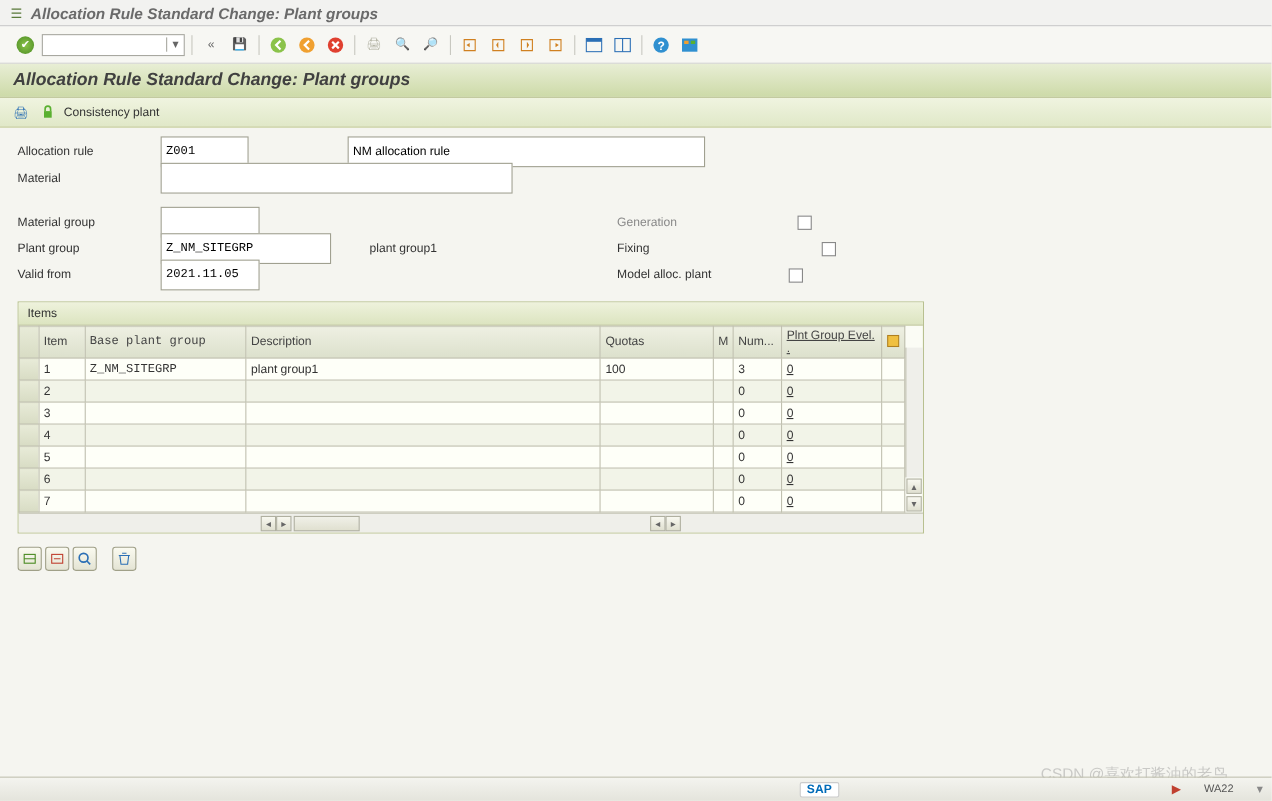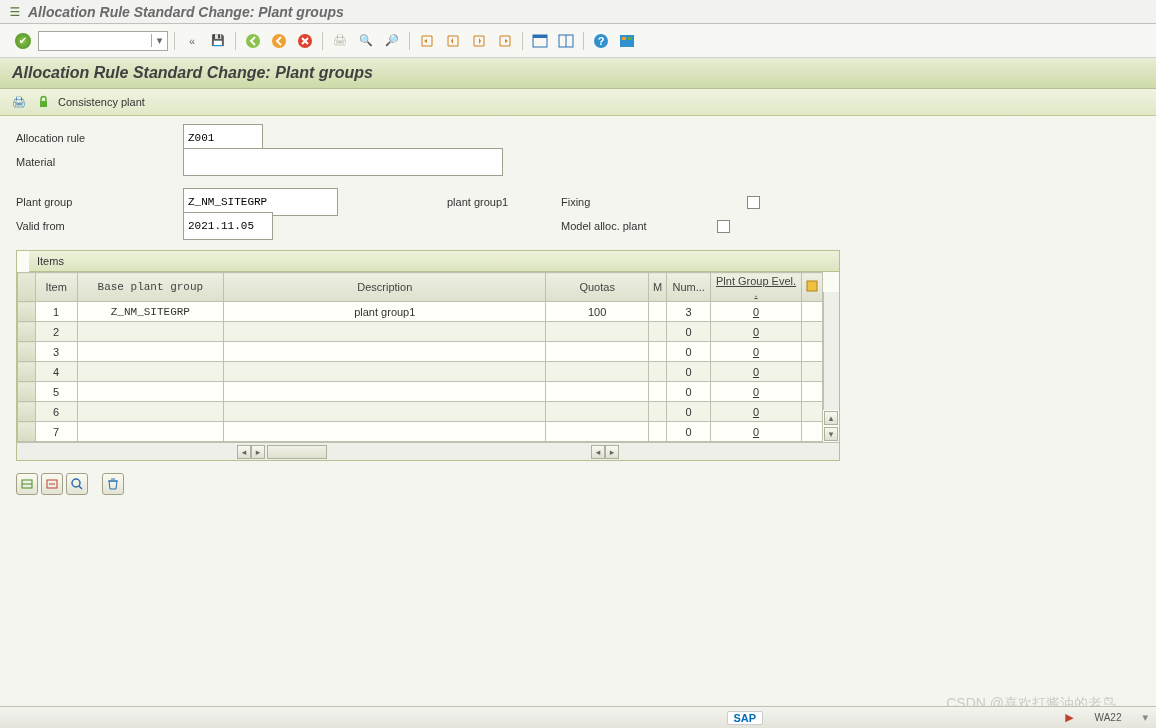--- a/index.html
+++ b/index.html
@@ -13,30 +13,30 @@
   .toolbar { display:flex; align-items:center; height:34px; padding:0 12px; gap:4px; border-bottom:1px solid #d0d0d0; background:#f7f7f3; }
   .tb-icon { width:22px; height:22px; display:flex; align-items:center; justify-content:center; border-radius:2px; cursor:pointer; }
   .tb-sep { width:1px; height:18px; background:#c8c8c0; margin:0 2px; }
   .green-check { background:radial-gradient(circle,#8bc34a 0%,#4a8b22 100%); border-radius:50%; width:16px; height:16px; display:flex; align-items:center; justify-content:center; color:#fff; font-size:10px; }
   .combo { width:130px; height:20px; border:1px solid #a8a8a0; background:#fff; display:flex; align-items:center; }
   .combo .dd { margin-left:auto; width:16px; text-align:center; border-left:1px solid #a8a8a0; color:#666; }
   .header-title { background:linear-gradient(to bottom,#e8eed5,#cddaa8); padding:6px 12px; font-weight:bold; font-style:italic; color:#404040; font-size:16px; border-bottom:1px solid #b8c090; }
   .subtoolbar { background:linear-gradient(to bottom,#f0f4e0,#e0e8c8); padding:5px 10px; border-bottom:1px solid #c0c890; display:flex; align-items:center; gap:6px; }
   .subtoolbar .si { width:18px; height:16px; display:flex; align-items:center; justify-content:center; }
   .content { padding:10px 16px; }
-  .form-row { display:flex; align-items:center; height:24px;gap:37px; }
+  .form-row { display:flex; align-items:center; height:24px; }
   .form-label { width:130px; color:#333; }
   .form-input { height:28px; border:1px solid #a0a090; background:#fff; font-family:'Courier New',monospace; font-size:11px; padding:0 4px; }
   .form-gap { height:16px; }
   .form-col2 { position:absolute; left:545px; display:flex; align-items:center; gap:110px; }
   .cb { width:13px; height:13px; border:1px solid #888; background:#fff; }
   .cb-label { color:#888; }
   .items-box { margin-top:12px; border:1px solid #b8c090; background:#fbfcf5; }
-  .items-title { background:linear-gradient(to bottom,#eef2dc,#dce4c0); padding:4px 8px; border-bottom:1px solid #b8c090;margin-left:12px; }
-  .grid { display:table; width:818px; border-collapse:collapse;text-align:center; }
+  .items-title { background:linear-gradient(to bottom,#eef2dc,#dce4c0); padding:4px 8px; border-bottom:1px solid #b8c090; }
+  .grid { display:table; width:818px; border-collapse:collapse; }
   .grid-row { display:table-row; }
   .grid-cell { display:table-cell; border:1px solid #c0c0b0; padding:2px 4px; height:20px; vertical-align:middle; }
   .grid-head .grid-cell { background:linear-gradient(to bottom,#eef0e2,#dce0cc); font-weight:normal; color:#444; }
   .grid-row.odd .grid-cell { background:#fefff8; }
   .grid-row.even .grid-cell { background:#f2f4e8; }
   .grid-rowhead { background:linear-gradient(to bottom,#e8ebd8,#d8dcc4)!important; text-align:center; width:18px; }
   .col-item{width:42px;} .col-bpg{width:148px; font-family:'Courier New',monospace;} .col-desc{width:328px;} .col-quotas{width:104px;} .col-m{width:16px;} .col-num{width:44px;} .col-pge{width:92px;text-decoration:underline;} .col-end{width:18px;}
   .grid-wrap { display:flex; }
   .grid-hsb { display:flex; align-items:center; background:#efefea; height:18px; border-top:1px solid #c0c0b0; padding:0 220px; }
   .sb-btn { width:14px; height:14px; border:1px solid #b0b0a0; background:linear-gradient(to bottom,#f8f8f0,#e0e0d0); display:flex; align-items:center; justify-content:center; font-size:9px; color:#666; }
@@ -156,26 +156,35 @@
       </svg>
     </div>
   <span>Consistency plant</span>
 </div>
 
 <div class="content" style="position:relative">
   <div class="form-row">
     <div class="form-label">Allocation rule</div>
     <input class="form-input" style="width: 80px;" value="Z001">
     <div style="width:90px"></div>
+    <input class="form-input" style="width: 325px; font-family: Arial;" value="NM allocation rule">
   </div>
   <div class="form-row">
     <div class="form-label">Material</div>
     <input class="form-input" style="width: 320px;" value="">
   </div>
   <div class="form-gap"></div>
+  <div class="form-row" style="position:relative">
+    <div class="form-label">Material group</div>
+    <input class="form-input" style="width: 90px;" value="">
+    <div class="form-col2">
+        <span class="cb-label">Generation</span>
+        <div class="cb"></div>
+      </div>
+  </div>
   <div class="form-row" style="position:relative">
     <div class="form-label">Plant group</div>
     <input class="form-input" style="width: 155px;" value="Z_NM_SITEGRP">
     <div style="width:35px"></div>
     <span>plant group1</span>
     <div class="form-col2">
         <span style="margin-right:47px">Fixing</span>
         <div class="cb"></div>
       </div>
   </div>

